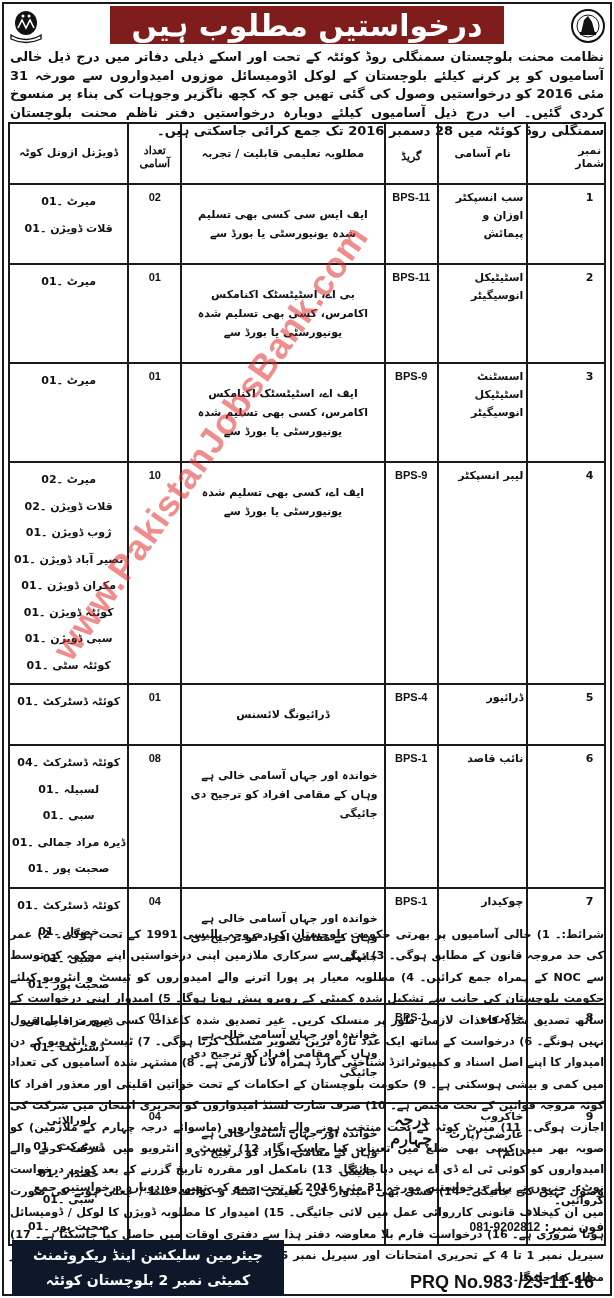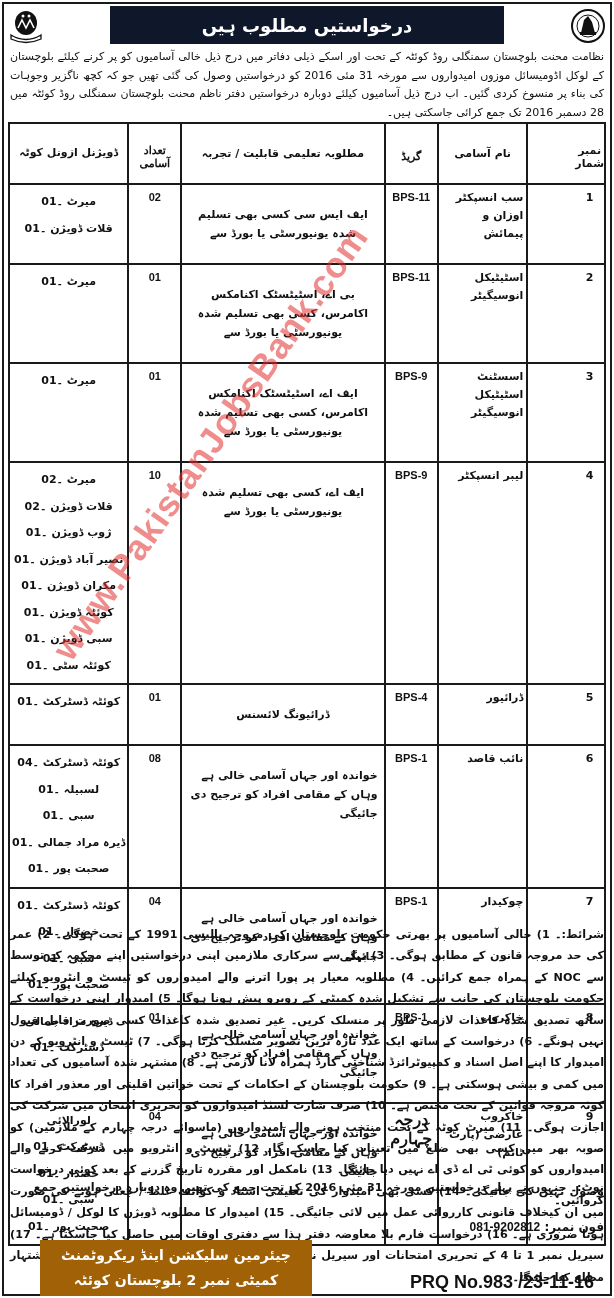--- a/index.html
+++ b/index.html
@@ -3,42 +3,42 @@
   <meta charset="utf-8">
   <style>
     * { box-sizing: border-box; margin: 0; padding: 0; }
     html, body { width: 614px; height: 1298px; background: #ffffff; overflow: hidden; }
     body { font-family: "DejaVu Sans", sans-serif; color: #111; position: relative; }
     .frame { position: absolute; left: 2px; top: 2px; width: 610px; height: 1294px; border: 2px solid #1a1a1a; }
     .header { position: absolute; left: 0; top: 0; width: 606px; height: 44px; }
     .logo { position: absolute; top: 4px; width: 36px; height: 36px; }
     .logo-left { left: 4px; }
     .logo-right { right: 4px; }
-    .title-box { position: absolute; left: 106px; top: 2px; width: 394px; height: 38px; background: #0f172a; color: #fff;
-      display: flex; align-items: center; justify-content: center; font-size: 18px; font-weight: bold; direction: rtl; letter-spacing: 6px; }
+    .title-box { position: absolute; left: 106px; top: 2px; width: 394px; height: 38px; background: #7f1d1d; color: #fff;
+      display: flex; align-items: center; justify-content: center; font-size: 30px; font-weight: bold; direction: rtl; letter-spacing: 6px; }
     .intro { position: absolute; left: 6px; top: 44px; width: 594px; height: 74px; direction: rtl; text-align: justify;
-      font-size: 11px; line-height: 18.5px; font-weight: normal; }
+      font-size: 13px; line-height: 18.5px; font-weight: bold; }
     table.jobs { position: absolute; left: 4px; top: 118px; width: 598px; border-collapse: collapse; direction: rtl; }
     table.jobs th, table.jobs td { border: 2px solid #1a1a1a; vertical-align: top; font-size: 11px; font-weight: bold; }
     table.jobs th { height: 24px; vertical-align: middle; text-align: center; font-size: 11px; border-radius: 10px; }
     .c-sr { width: 42px; text-align: center; padding-top: 6px; font-size: 13px; padding-left: 47px; }
     .c-name { width: 104px; text-align: right; padding: 4px 3px; line-height: 18px; }
     .c-grade { width: 58px; text-align: center; padding-top: 6px; font-family: "Liberation Sans", sans-serif; font-size: 12px; direction: ltr; }
     .c-qual { width: 268px; text-align: center; padding: 20px 6px; line-height: 19px; }
     .c-qual.start { text-align: right; }
     .c-posts { width: 63px; text-align: center; padding-top: 6px; font-family: "Liberation Sans", sans-serif; font-size: 12px; }
     .c-quota { width: 63px; text-align: center; padding: 4px 2px; line-height: 26.5px; }
     .quota-line { display: block; white-space: nowrap; }
     .conditions { position: absolute; left: 6px; top: 920px; width: 594px; direction: rtl; text-align: justify;
       font-size: 11.2px; line-height: 21.4px; font-weight: bold; }
     .note { position: absolute; left: 6px; top: 1177px; width: 594px; direction: rtl; font-size: 11.2px; font-weight: bold; }
     .phone { position: absolute; right: 6px; top: 1216px; direction: rtl; font-size: 12px; font-weight: bold; }
     .phone-num { font-family: "Liberation Sans", sans-serif; direction: ltr; unicode-bidi: embed; }
-    .signature { position: absolute; left: 8px; top: 1236px; width: 272px; height: 56px; background: #a16207; color: #fff;
-      direction: rtl; text-align: center; font-size: 14px; font-weight: bold; line-height: 25px; padding-top: 3px; margin-left: 28px; }
+    .signature { position: absolute; left: 8px; top: 1236px; width: 272px; height: 56px; background: #0f172a; color: #fff;
+      direction: rtl; text-align: center; font-size: 14px; font-weight: bold; line-height: 25px; padding-top: 3px; }
     .prq { position: absolute; right: 16px; top: 1268px; font-family: "Liberation Sans", sans-serif; font-size: 18px; font-weight: bold; }
     .watermark { position: absolute; left: 40px; top: 640px; transform: rotate(-55deg); transform-origin: left top;
       color: rgba(225, 45, 45, 0.55); font-family: "Liberation Sans", sans-serif; font-size: 36px; font-weight: bold;
       white-space: nowrap; pointer-events: none; letter-spacing: 1px; }
   </style>
 </head>
 <body>
 
 <div class="frame">
 

